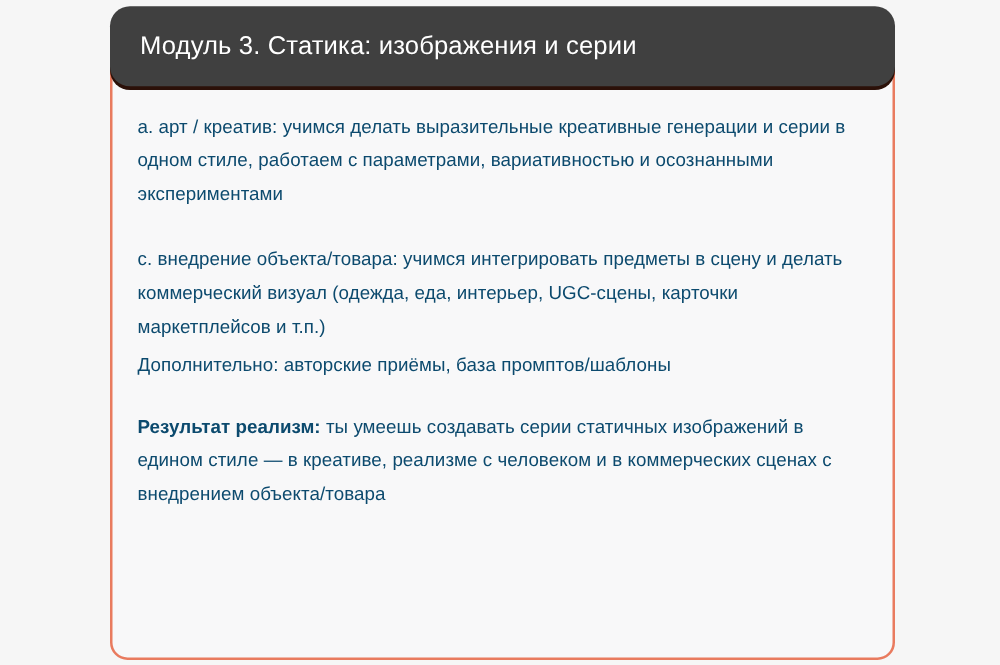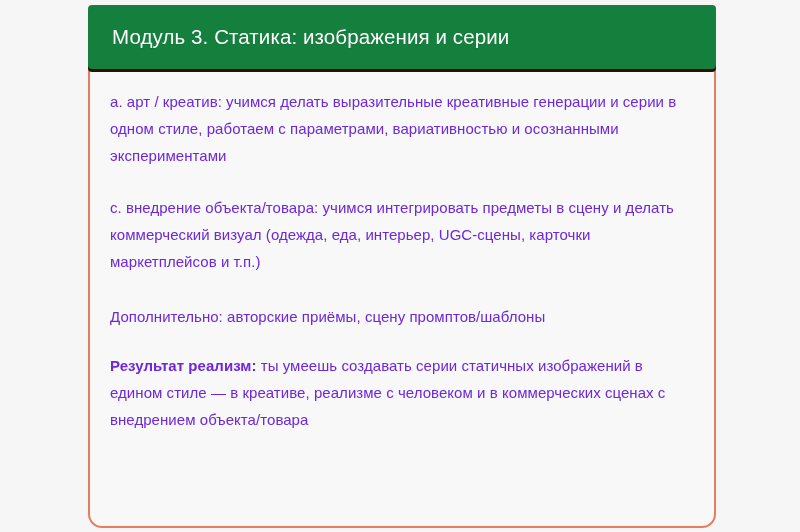--- a/index.html
+++ b/index.html
@@ -40,22 +40,22 @@
   }
 
   
   .module-header {
     position: absolute;
     left: 88px;
     top: 5px;
     width: 628px;
     height: 64px;
     box-sizing: border-box;
-    background: #15803d;
-    border-radius: 4px;
+    background: #404040;
+    border-radius: 16px;
     box-shadow: 0 3px 0 0 #2b1008;
     display: flex;
     align-items: center;
     z-index: 3;
   }
 
   .module-header-title {
     color: #ffffff;
     font-size: 20.5px;
     font-weight: 400;
@@ -71,29 +71,29 @@
     left: 88px;
     top: 69px;
     width: 628px;
     height: 459px;
     box-sizing: border-box;
     padding: 19px 26px 0 22px;
     z-index: 2;
   }
 
   .para {
-    color: #6d28d9;
+    color: #0c4a6e;
     font-size: 15px;
     line-height: 27px;
     margin: 0 0 25px 0;
     letter-spacing: 0.05px;
   }
 
   .para.tight {
-    margin-bottom: 28px;
+    margin-bottom: 4px;
   }
 
   .para.note {
     margin-bottom: 22px;
   }
 
   .para.result {
     margin-bottom: 0;
   }
 
@@ -117,21 +117,21 @@
     <p class="para">
       <span>a. арт / креатив: учимся делать выразительные креативные генерации и серии в одном стиле, работаем с параметрами, вариативностью и осознанными экспериментами</span>
     </p>
 
 
     <p class="para tight">
       <span>c. внедрение объекта/товара: учимся интегрировать предметы в сцену и делать коммерческий визуал (одежда, еда, интерьер, UGC-сцены, карточки маркетплейсов и т.п.)</span>
     </p>
 
     <p class="para note">
-      <span>Дополнительно: авторские приёмы, сцену промптов/шаблоны</span>
+      <span>Дополнительно: авторские приёмы, база промптов/шаблоны</span>
     </p>
 
     <p class="para result">
       <b>Результат реализм:</b><span> ты умеешь создавать серии статичных изображений в едином стиле — в креативе, реализме с человеком и в коммерческих сценах с внедрением объекта/товара</span>
     </p>
 
   </div>
 </div>
 
 </body></html>

